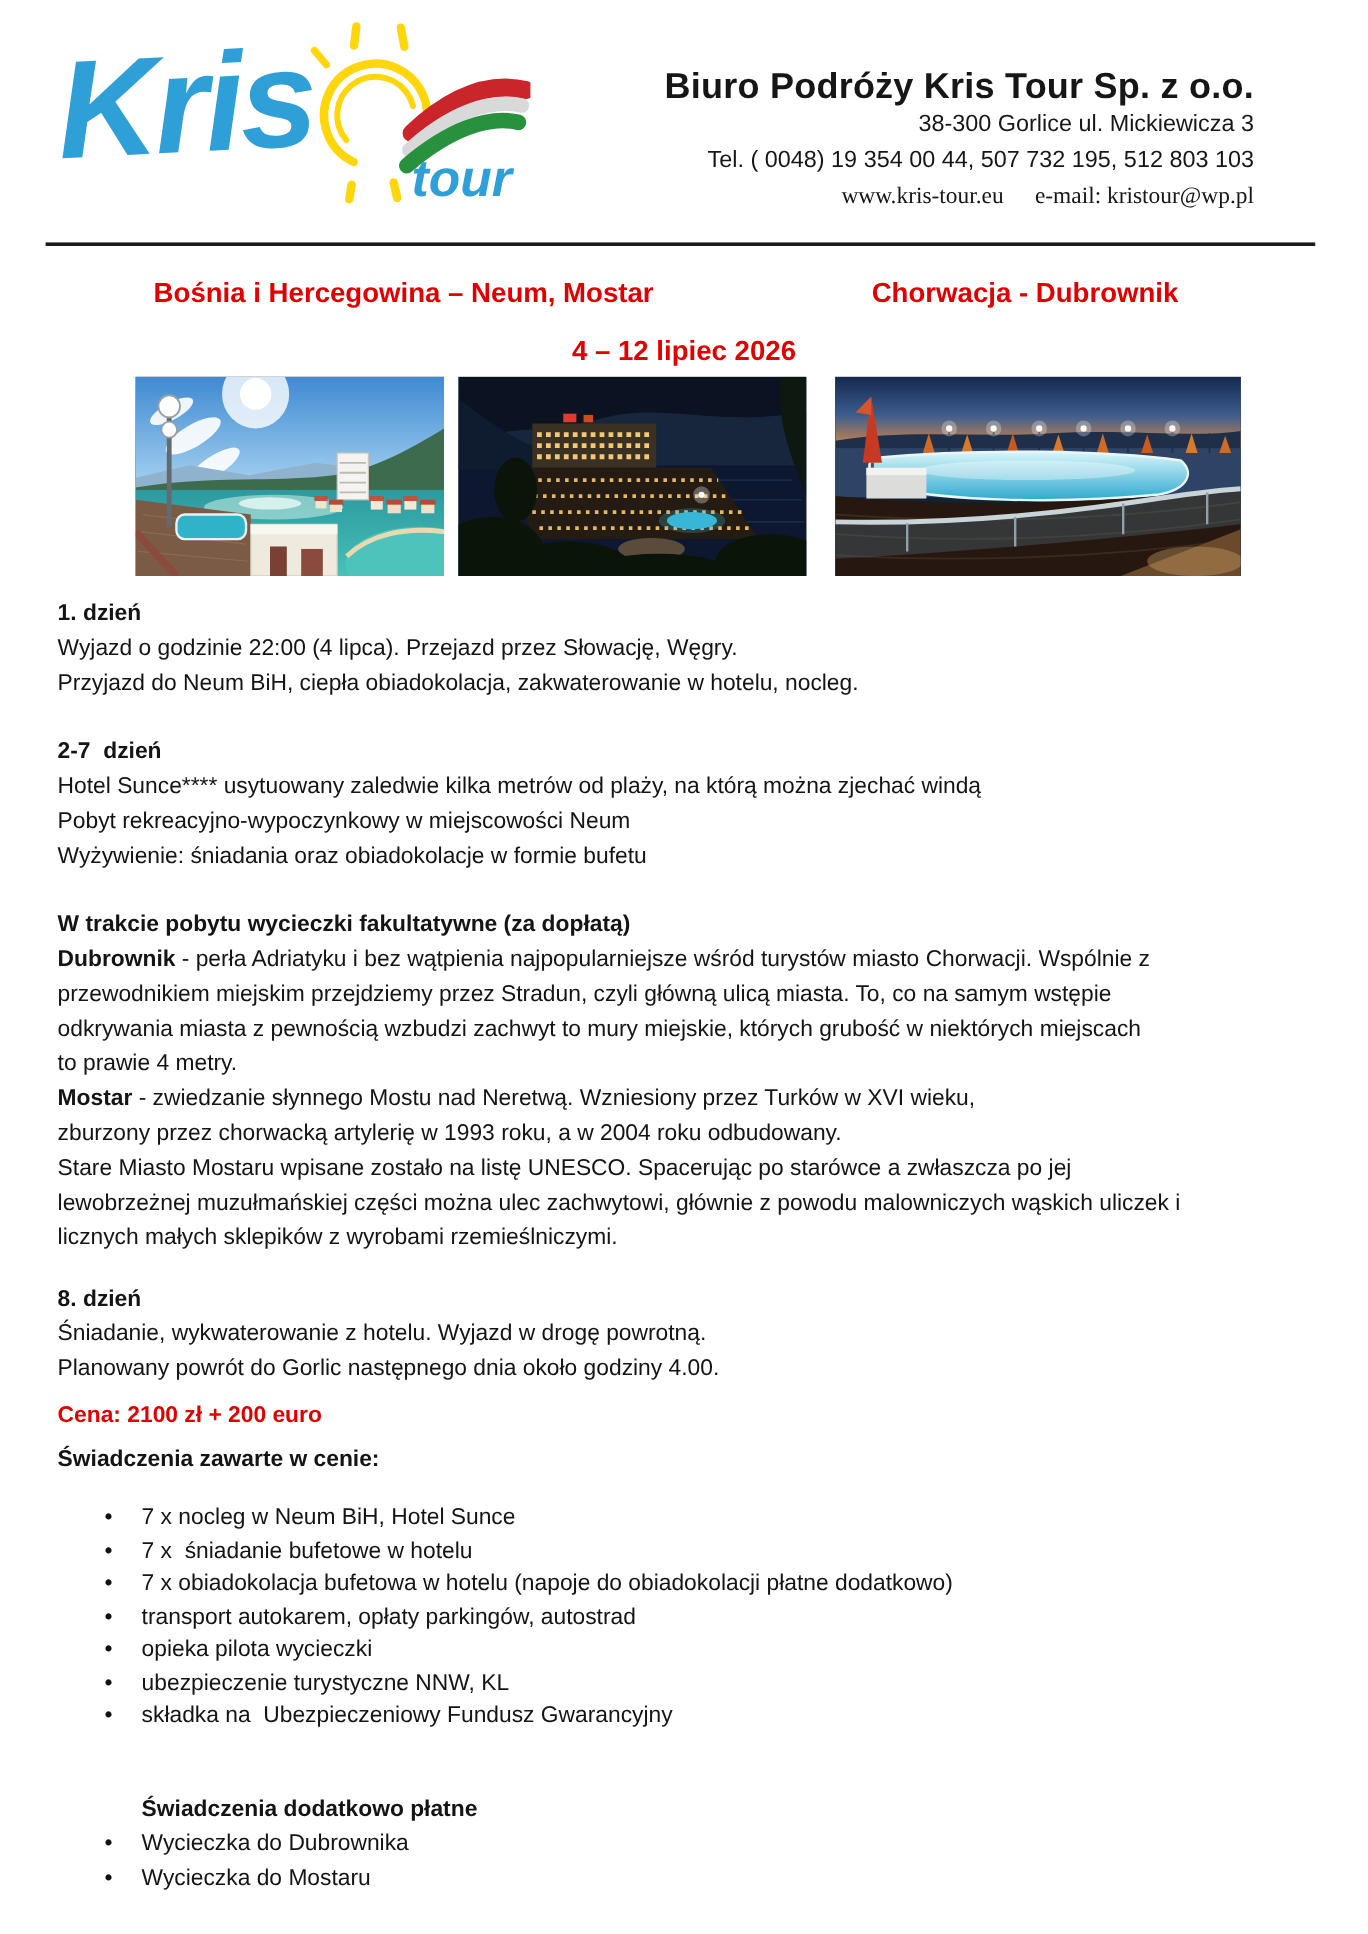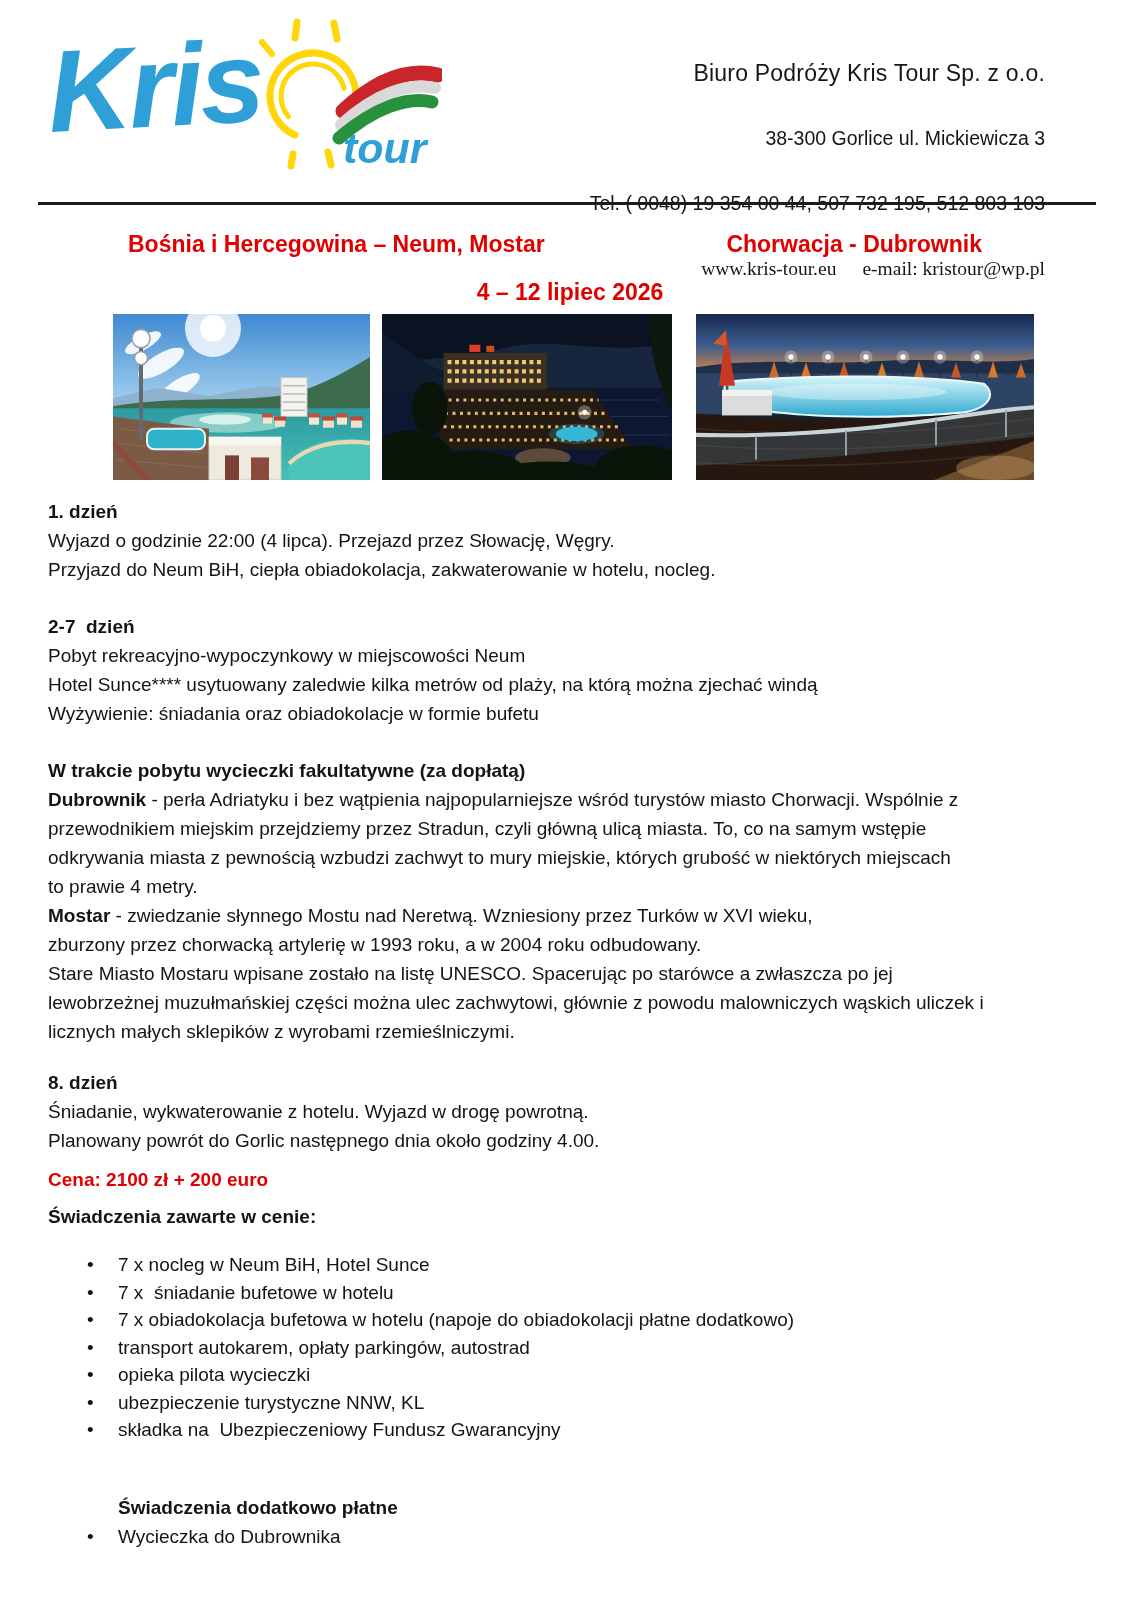--- a/index.html
+++ b/index.html
@@ -3,22 +3,22 @@
 <meta charset="utf-8">
 <style>
   html,body{margin:0;padding:0;background:#ffffff;}
   body{width:1140px;height:1612px;font-family:"Liberation Sans",sans-serif;color:#141414;}
   .page{position:relative;width:1140px;height:1612px;background:#fff;overflow:hidden;}
   [data-bind]{white-space:pre-wrap;}
 
   
   .logo{position:absolute;left:50px;top:8px;width:392px;height:172px;}
   .company{position:absolute;top:58px;right:95px;text-align:right;line-height:30px;color:#161616;}
-  .company .name{font-size:23px;font-weight:normal;letter-spacing:.2px;}
-  .company .line{font-size:19.5px;margin-top:35px;}
+  .company .name{font-size:30px;font-weight:bold;letter-spacing:.2px;}
+  .company .line{font-size:19.5px;}
   .company .webline span{display:inline-block;font-family:Liberation Serif, serif;}
   .company .webline .mail{margin-left:26px;}
   .rule{position:absolute;top:202px;left:38px;width:1058px;border-top:3px solid #1c1c1c;}
 
   
   .title{position:absolute;top:229px;left:0;width:1140px;color:#e00000;font-weight:bold;font-size:23px;line-height:30px;}
   .title .row1{display:flex;justify-content:space-between;padding:0 158px 0 128px;}
   .title .dates{text-align:center;margin-top:18px;}
 
   
@@ -281,22 +281,22 @@
   <div class="bodytext">
 
     <div class="sec">
       <div class="b" data-bind="itinerary.day1.heading">1. dzień</div>
       <div data-bind="itinerary.day1.line1">Wyjazd o godzinie 22:00 (4 lipca). Przejazd przez Słowację, Węgry.</div>
       <div data-bind="itinerary.day1.line2">Przyjazd do Neum BiH, ciepła obiadokolacja, zakwaterowanie w hotelu, nocleg.</div>
     </div>
 
     <div class="sec">
       <div class="b" data-bind="itinerary.day2_7.heading">2-7  dzień</div>
+      <div data-bind="itinerary.day2_7.line2">Hotel Sunce**** usytuowany zaledwie kilka metrów od plaży, na którą można zjechać windą</div>
       <div data-bind="itinerary.day2_7.line1">Pobyt rekreacyjno-wypoczynkowy w miejscowości Neum</div>
-      <div data-bind="itinerary.day2_7.line2">Hotel Sunce**** usytuowany zaledwie kilka metrów od plaży, na którą można zjechać windą</div>
       <div data-bind="itinerary.day2_7.line3">Wyżywienie: śniadania oraz obiadokolacje w formie bufetu</div>
     </div>
 
     <div class="sec-tight">
       <div class="b" data-bind="excursions.heading">W trakcie pobytu wycieczki fakultatywne (za dopłatą)</div>
       <div><span class="b" data-bind="excursions.dubrownik.lead">Dubrownik</span><span data-bind="excursions.dubrownik.line1_rest"> - perła Adriatyku i bez wątpienia najpopularniejsze wśród turystów miasto Chorwacji. Wspólnie z</span></div>
       <div data-bind="excursions.dubrownik.line2">przewodnikiem miejskim przejdziemy przez Stradun, czyli główną ulicą miasta. To, co na samym wstępie</div>
       <div data-bind="excursions.dubrownik.line3">odkrywania miasta z pewnością wzbudzi zachwyt to mury miejskie, których grubość w niektórych miejscach</div>
       <div data-bind="excursions.dubrownik.line4">to prawie 4 metry.</div>
       <div><span class="b" data-bind="excursions.mostar.lead">Mostar</span><span data-bind="excursions.mostar.line1_rest"> - zwiedzanie słynnego Mostu nad Neretwą. Wzniesiony przez Turków w XVI wieku,</span></div>
@@ -323,16 +323,17 @@
       <li data-bind="included.items.3">transport autokarem, opłaty parkingów, autostrad</li>
       <li data-bind="included.items.4">opieka pilota wycieczki</li>
       <li data-bind="included.items.5">ubezpieczenie turystyczne NNW, KL</li>
       <li data-bind="included.items.6">składka na  Ubezpieczeniowy Fundusz Gwarancyjny</li>
     </ul>
 
     <div class="extra-head" data-bind="extra.heading">Świadczenia dodatkowo płatne</div>
 
     <ul class="bullets wide">
       <li data-bind="extra.items.0">Wycieczka do Dubrownika</li>
+      <li data-bind="extra.items.1">Wycieczka do Mostaru</li>
     </ul>
 
   </div>
 </div>
 
 </body></html>

